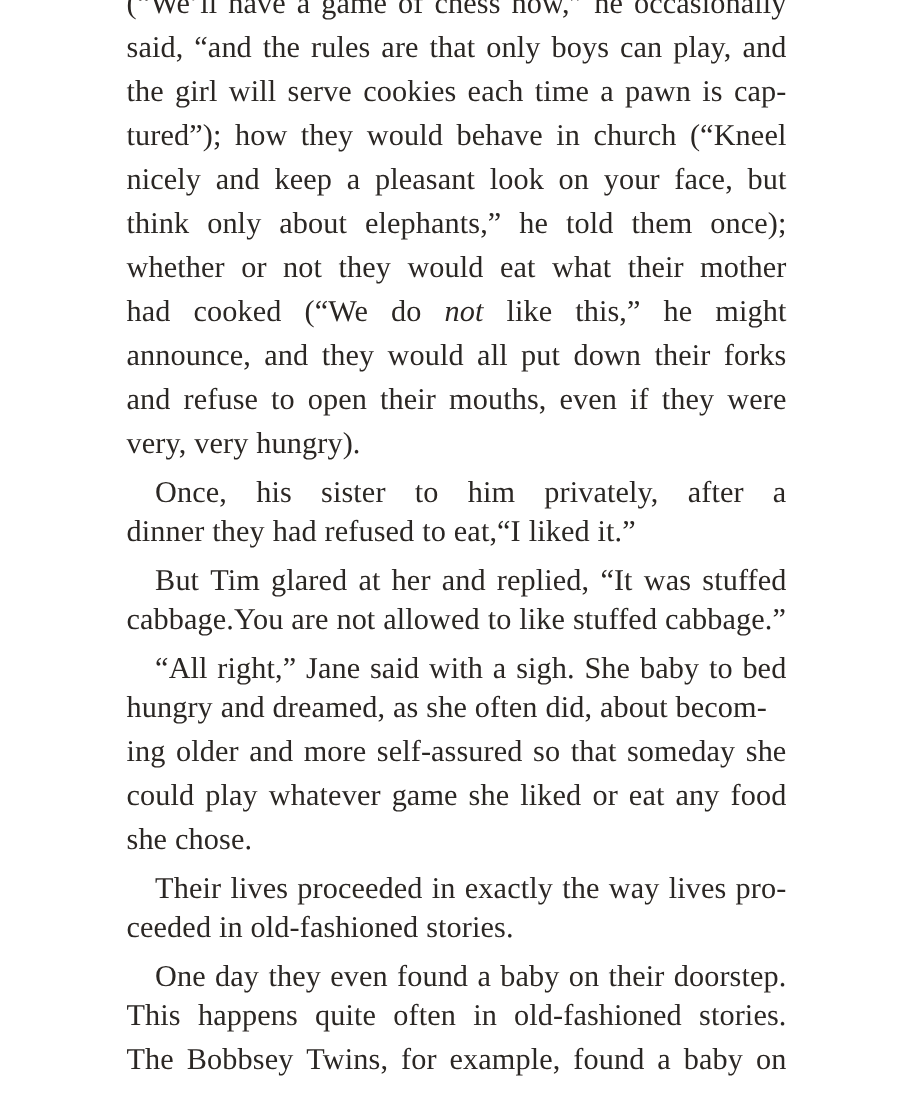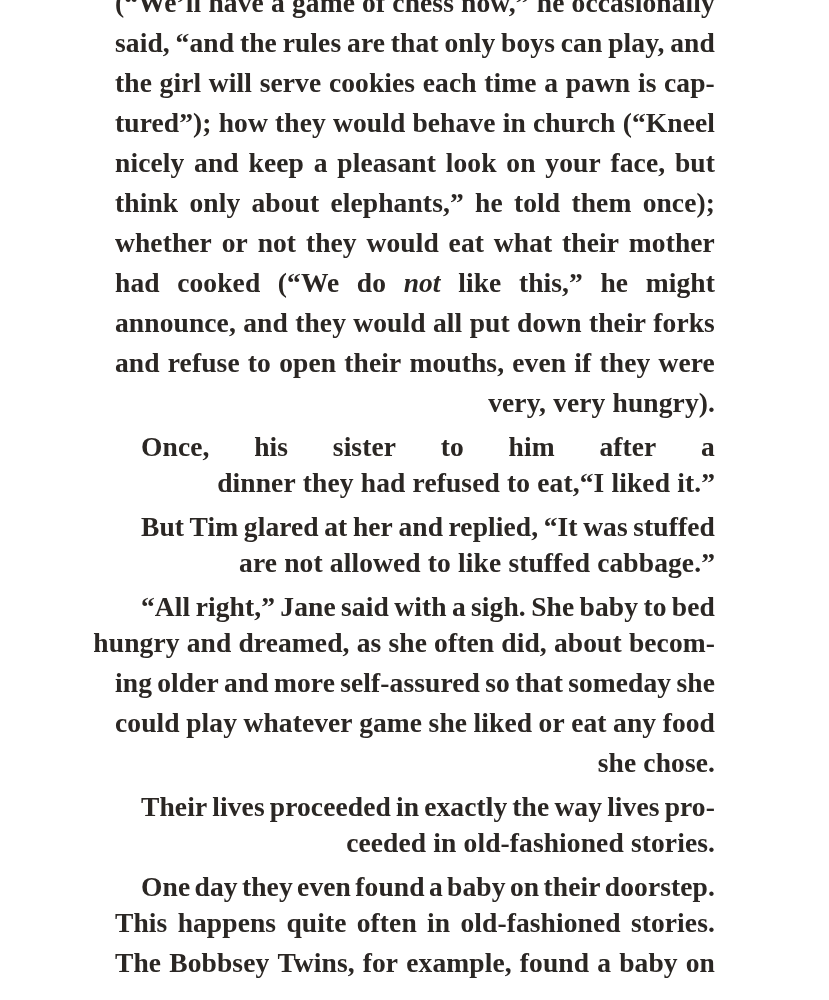--- a/index.html
+++ b/index.html
@@ -39,61 +39,61 @@
     align-items: baseline;
     color: #2b2724;
     font-size: 27.5px;
     letter-spacing: 0.1px;
     white-space: pre;
   }
   .line.justify {
     justify-content: space-between;
   }
   .line.flush {
-    justify-content: flex-end;
+    justify-content: flex-start;
   }
   .line.indent {
     padding-left: 26px;
     align-items: center;
   }
   .line .w {
     display: inline-block;
   }
   .line.flush .w + .w {
     margin-left: 0.26em;
   }
   .ital {
     font-style: italic;
   }
 </style>
 </head>
 <body>
 
-<div id="page" style="background: rgb(255, 255, 255); font-weight: bold;">
+<div id="page" style="background: rgb(255, 255, 255);">
   <div id="text-column" style="color: rgb(43, 39, 36);">
       <div class="para">
         <div class="line justify"><span class="w">(“We’ll</span><span class="w">have</span><span class="w">a</span><span class="w">game</span><span class="w">of</span><span class="w">chess</span><span class="w">now,”</span><span class="w">he</span><span class="w">occasionally</span></div>
         <div class="line justify"><span class="w">said,</span><span class="w">“and</span><span class="w">the</span><span class="w">rules</span><span class="w">are</span><span class="w">that</span><span class="w">only</span><span class="w">boys</span><span class="w">can</span><span class="w">play,</span><span class="w">and</span></div>
         <div class="line justify"><span class="w">the</span><span class="w">girl</span><span class="w">will</span><span class="w">serve</span><span class="w">cookies</span><span class="w">each</span><span class="w">time</span><span class="w">a</span><span class="w">pawn</span><span class="w">is</span><span class="w">cap-</span></div>
         <div class="line justify"><span class="w">tured”);</span><span class="w">how</span><span class="w">they</span><span class="w">would</span><span class="w">behave</span><span class="w">in</span><span class="w">church</span><span class="w">(“Kneel</span></div>
         <div class="line justify"><span class="w">nicely</span><span class="w">and</span><span class="w">keep</span><span class="w">a</span><span class="w">pleasant</span><span class="w">look</span><span class="w">on</span><span class="w">your</span><span class="w">face,</span><span class="w">but</span></div>
         <div class="line justify"><span class="w">think</span><span class="w">only</span><span class="w">about</span><span class="w">elephants,”</span><span class="w">he</span><span class="w">told</span><span class="w">them</span><span class="w">once);</span></div>
         <div class="line justify"><span class="w">whether</span><span class="w">or</span><span class="w">not</span><span class="w">they</span><span class="w">would</span><span class="w">eat</span><span class="w">what</span><span class="w">their</span><span class="w">mother</span></div>
         <div class="line justify"><span class="w">had</span><span class="w">cooked</span><span class="w">(“We</span><span class="w">do</span><span class="w ital">not</span><span class="w">like</span><span class="w">this,”</span><span class="w">he</span><span class="w">might</span></div>
         <div class="line justify"><span class="w">announce,</span><span class="w">and</span><span class="w">they</span><span class="w">would</span><span class="w">all</span><span class="w">put</span><span class="w">down</span><span class="w">their</span><span class="w">forks</span></div>
         <div class="line justify"><span class="w">and</span><span class="w">refuse</span><span class="w">to</span><span class="w">open</span><span class="w">their</span><span class="w">mouths,</span><span class="w">even</span><span class="w">if</span><span class="w">they</span><span class="w">were</span></div>
         <div class="line flush"><span class="w">very,</span><span class="w">very</span><span class="w">hungry).</span></div>
       </div>
       <div class="para">
-        <div class="line justify indent"><span class="w">Once,</span><span class="w">his</span><span class="w">sister</span><span class="w">to</span><span class="w">him</span><span class="w">after</span><span class="w">a</span></div>
+        <div class="line justify indent"><span class="w">Once,</span><span class="w">his</span><span class="w">sister</span><span class="w">to</span><span class="w">him</span><span class="w">privately,</span><span class="w">after</span><span class="w">a</span></div>
         <div class="line flush"><span class="w">dinner</span><span class="w">they</span><span class="w">had</span><span class="w">refused</span><span class="w">to</span><span class="w">eat,“I</span><span class="w">liked</span><span class="w">it.”</span></div>
       </div>
       <div class="para">
         <div class="line justify indent"><span class="w">But</span><span class="w">Tim</span><span class="w">glared</span><span class="w">at</span><span class="w">her</span><span class="w">and</span><span class="w">replied,</span><span class="w">“It</span><span class="w">was</span><span class="w">stuffed</span></div>
-        <div class="line flush"><span class="w">are</span><span class="w">not</span><span class="w">allowed</span><span class="w">to</span><span class="w">like</span><span class="w">stuffed</span><span class="w">cabbage.”</span></div>
+        <div class="line flush"><span class="w">cabbage.You</span><span class="w">are</span><span class="w">not</span><span class="w">allowed</span><span class="w">to</span><span class="w">like</span><span class="w">stuffed</span><span class="w">cabbage.”</span></div>
       </div>
       <div class="para">
         <div class="line justify indent"><span class="w">“All</span><span class="w">right,”</span><span class="w">Jane</span><span class="w">said</span><span class="w">with</span><span class="w">a</span><span class="w">sigh.</span><span class="w">She</span><span class="w">baby</span><span class="w">to</span><span class="w">bed</span></div>
         <div class="line flush"><span class="w">hungry</span><span class="w">and</span><span class="w">dreamed,</span><span class="w">as</span><span class="w">she</span><span class="w">often</span><span class="w">did,</span><span class="w">about</span><span class="w">becom-</span></div>
         <div class="line justify"><span class="w">ing</span><span class="w">older</span><span class="w">and</span><span class="w">more</span><span class="w">self-assured</span><span class="w">so</span><span class="w">that</span><span class="w">someday</span><span class="w">she</span></div>
         <div class="line justify"><span class="w">could</span><span class="w">play</span><span class="w">whatever</span><span class="w">game</span><span class="w">she</span><span class="w">liked</span><span class="w">or</span><span class="w">eat</span><span class="w">any</span><span class="w">food</span></div>
         <div class="line flush"><span class="w">she</span><span class="w">chose.</span></div>
       </div>
       <div class="para">
         <div class="line justify indent"><span class="w">Their</span><span class="w">lives</span><span class="w">proceeded</span><span class="w">in</span><span class="w">exactly</span><span class="w">the</span><span class="w">way</span><span class="w">lives</span><span class="w">pro-</span></div>

